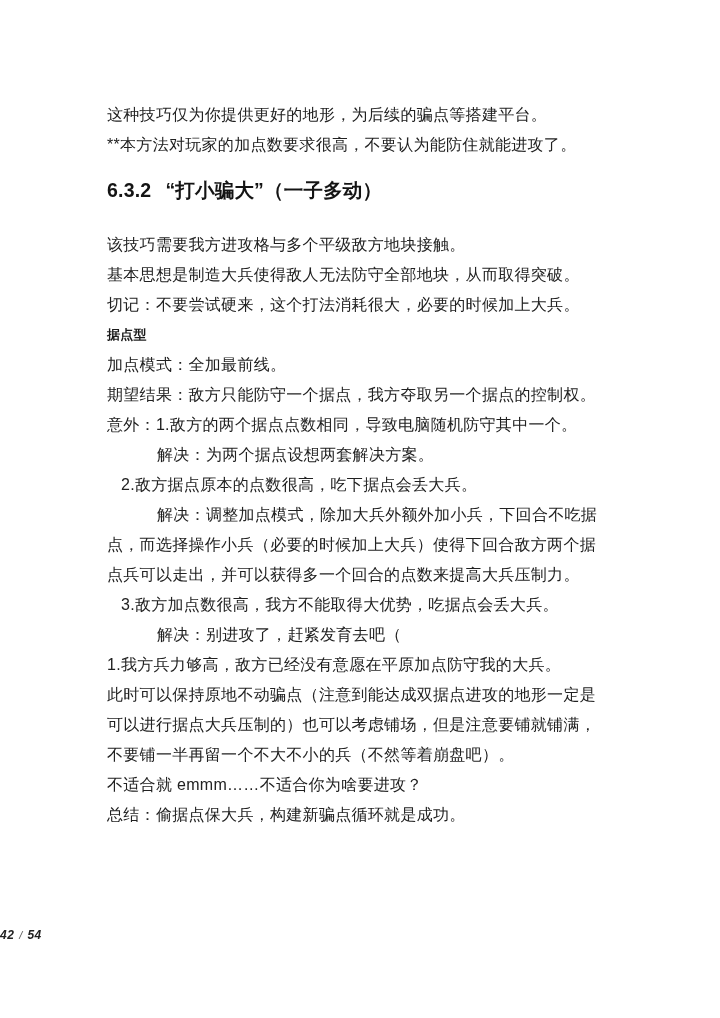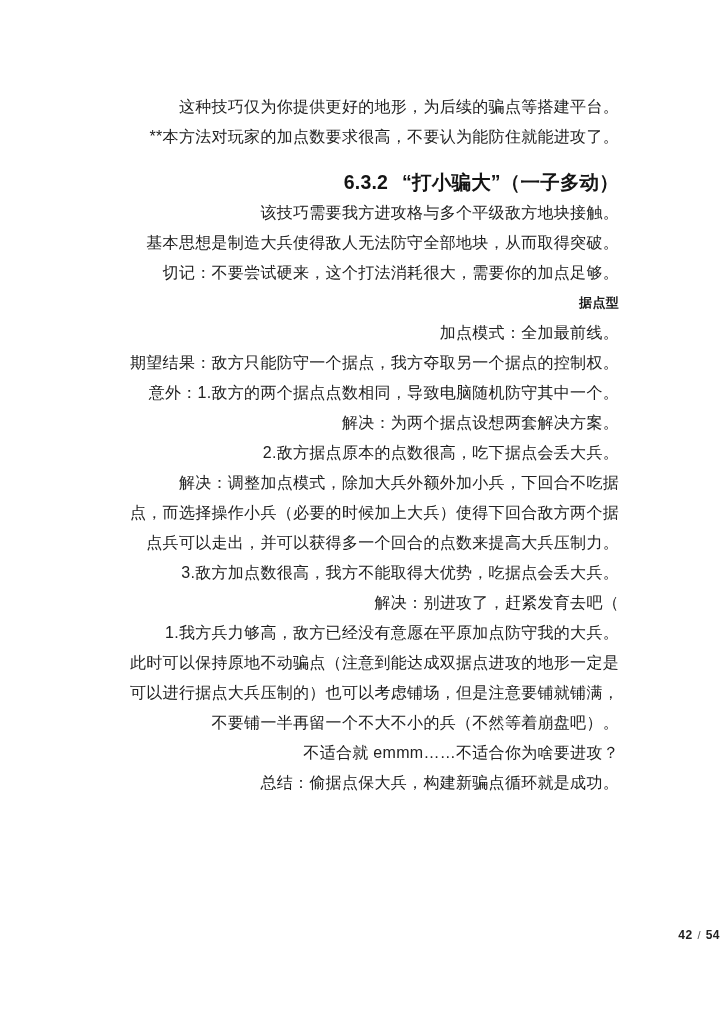--- a/index.html
+++ b/index.html
@@ -8,70 +8,71 @@
     height: 1018px;
     background: #ffffff;
     position: relative;
     overflow: hidden;
     font-family: "Liberation Sans", "DejaVu Sans", sans-serif;
     color: #212121;
   }
   .page-body {
     position: absolute;
     left: 107px;
-    top: 92px;
+    top: 100px;
     width: 512px;
-    text-align: right;
   }
   .line {
     font-size: 16px;
     line-height: 30px;
     letter-spacing: 0.3px;
     white-space: pre-wrap;
   }
   .line.heading {
     font-size: 19.5px;
     font-weight: 700;
     line-height: 32px;
     margin-top: 14px;
+    margin-bottom: 24px;
     letter-spacing: 0.2px;
     color: #141414;
   }
   .h-num { margin-right: 14px; }
   .line.subheading {
     font-size: 13px;
     font-weight: 700;
     color: #1a1a1a;
   }
   .indent-0 { padding-left: 0; }
   .indent-1 { padding-left: 14px; }
   .indent-2 { padding-left: 50px; }
   .footer {
     position: absolute;
     top: 926px;
     left: 0;
     width: 720px;
-    text-align: right;
+    text-align: left;
     font-size: 12px;
     line-height: 18px;
     color: #222222;
+    font-style: italic;
   }
   .pnum { font-weight: 700; letter-spacing: 0.5px; }
   .psep { color: #555555; margin: 0 5px; font-weight: 400; font-size: 11px; }
 </style>
 </head>
 <body>
 
 <div class="page-body">
     <div class="line body indent-0">这种技巧仅为你提供更好的地形，为后续的骗点等搭建平台。</div>
     <div class="line body indent-0">**本方法对玩家的加点数要求很高，不要认为能防住就能进攻了。</div>
     <div class="line heading indent-0"><span class="h-num">6.3.2</span><span>“打小骗大”（一子多动）</span></div>
     <div class="line body indent-0">该技巧需要我方进攻格与多个平级敌方地块接触。</div>
     <div class="line body indent-0">基本思想是制造大兵使得敌人无法防守全部地块，从而取得突破。</div>
-    <div class="line body indent-0">切记：不要尝试硬来，这个打法消耗很大，需要你的加点足够。</div>
+    <div class="line body indent-0">切记：不要尝试硬来，这个打法消耗很大，必要的时候加上大兵。</div>
     <div class="line subheading indent-0">据点型</div>
     <div class="line body indent-0">加点模式：全加最前线。</div>
     <div class="line body indent-0">期望结果：敌方只能防守一个据点，我方夺取另一个据点的控制权。</div>
     <div class="line body indent-0">意外：1.敌方的两个据点点数相同，导致电脑随机防守其中一个。</div>
     <div class="line body indent-2">解决：为两个据点设想两套解决方案。</div>
     <div class="line body indent-1">2.敌方据点原本的点数很高，吃下据点会丢大兵。</div>
     <div class="line body indent-2">解决：调整加点模式，除加大兵外额外加小兵，下回合不吃据</div>
     <div class="line body indent-0">点，而选择操作小兵（必要的时候加上大兵）使得下回合敌方两个据</div>
     <div class="line body indent-0">点兵可以走出，并可以获得多一个回合的点数来提高大兵压制力。</div>
     <div class="line body indent-1">3.敌方加点数很高，我方不能取得大优势，吃据点会丢大兵。</div>

